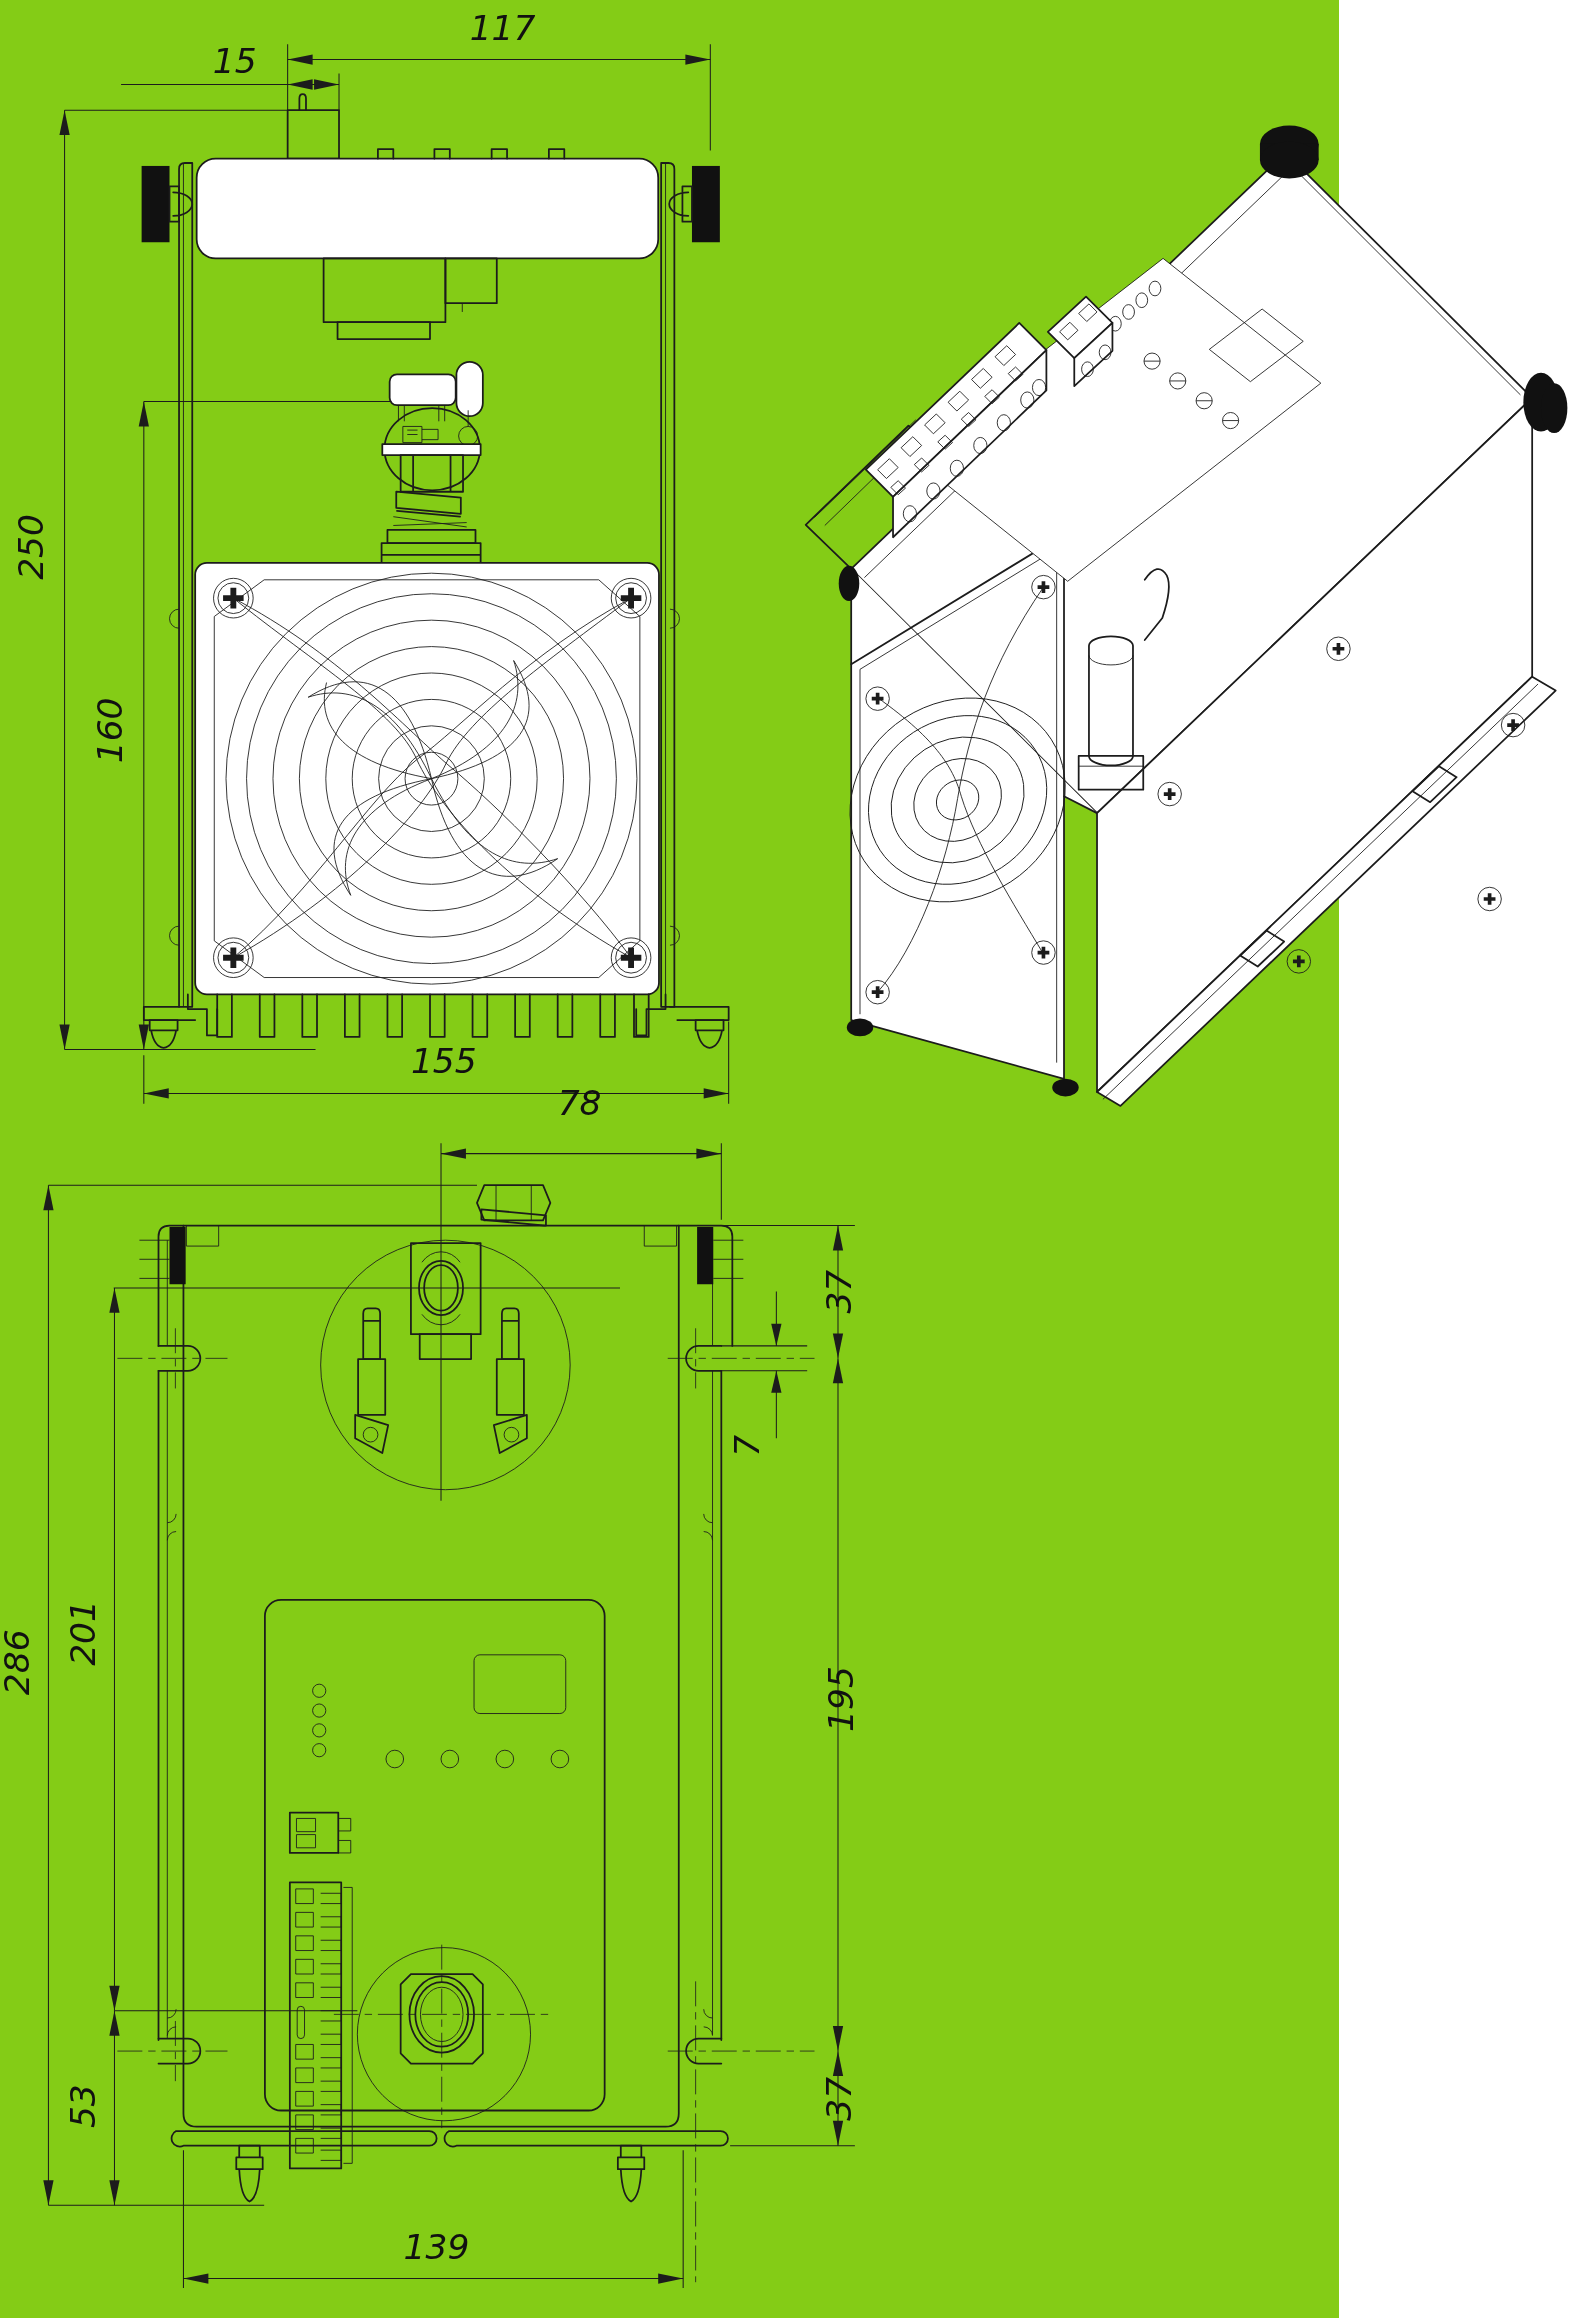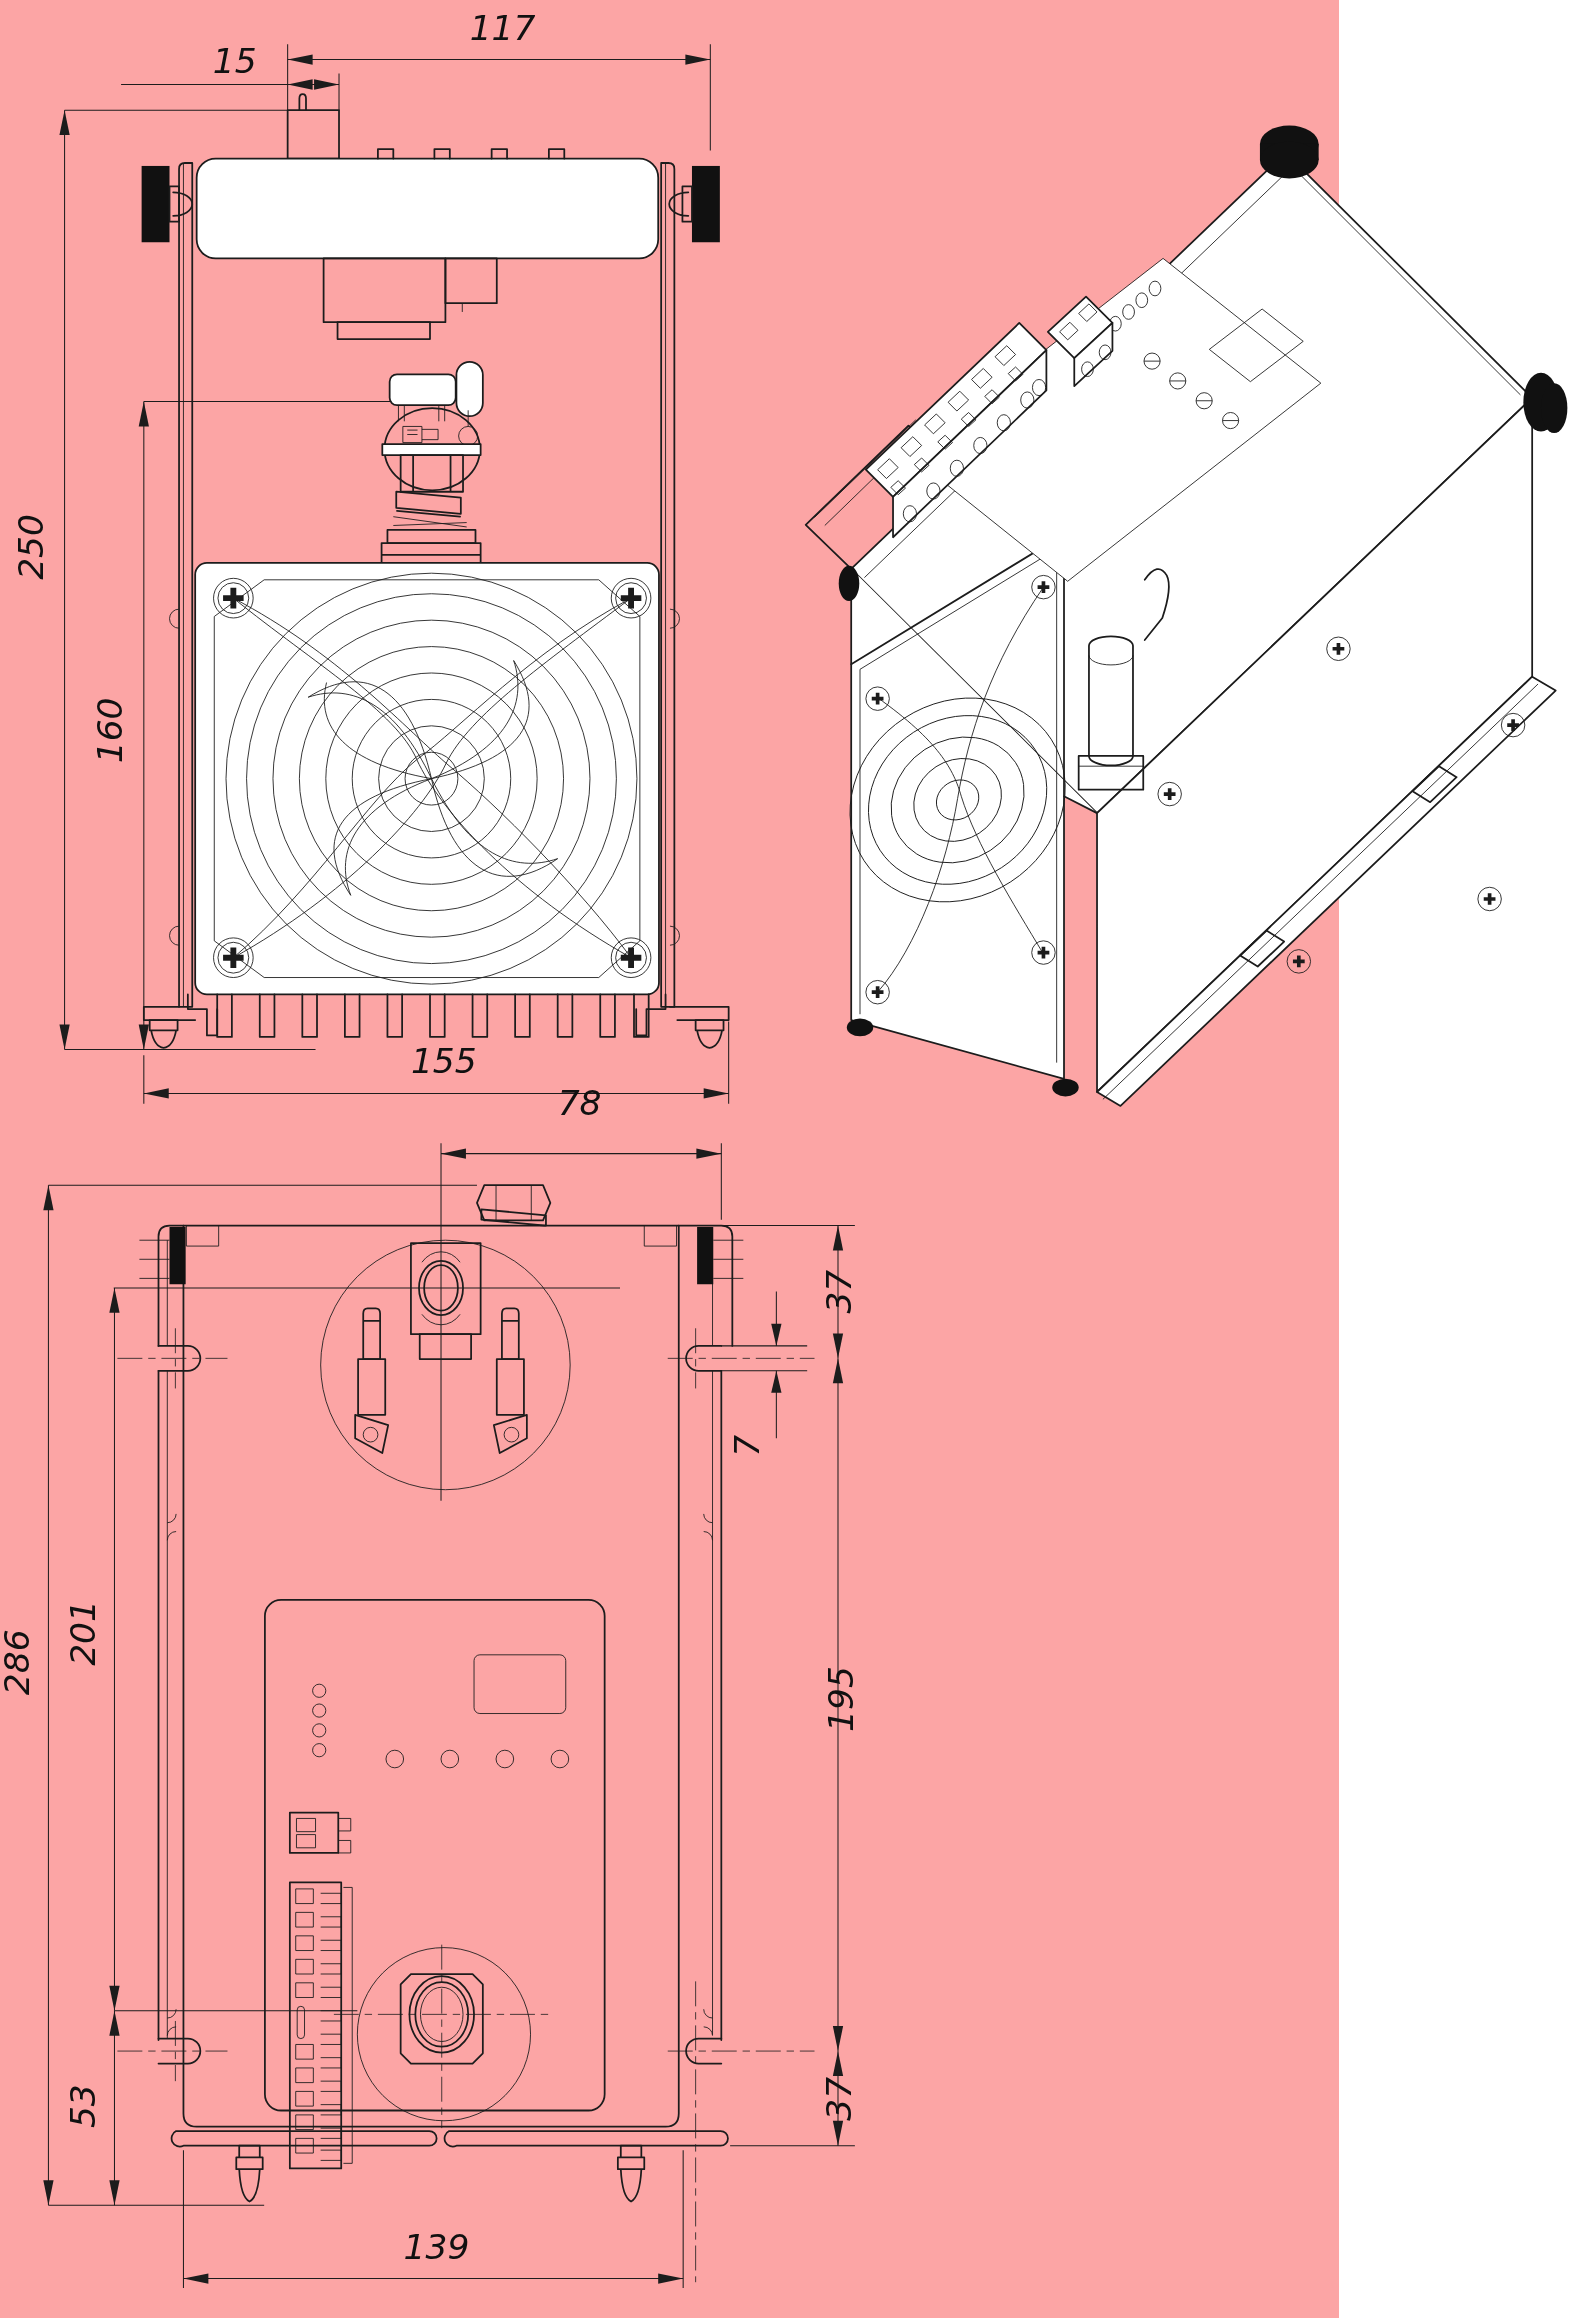--- a/index.html
+++ b/index.html
@@ -1,16 +1,16 @@
 <!DOCTYPE html>
 <html style="font-size:11.7px"><head>
 <meta charset="utf-8">
 <style>
   html,body{margin:0;padding:0;background:#fff;}
-  #sheet{position:relative;width:1339px;height:2319px;background:#fca5a5;
+  #sheet{position:relative;width:1339px;height:2319px;background:#84cc16;
          font-family:"DejaVu Sans",sans-serif;}
   svg{position:absolute;left:0;top:0;}
   .ln   {fill:none;stroke:#1c1c1c;stroke-width:2.4;stroke-linejoin:round;stroke-linecap:round;}
   .thin {fill:none;stroke:#1c1c1c;stroke-width:1.2;stroke-linejoin:round;}
   .dim  {fill:none;stroke:#1c1c1c;stroke-width:1.4;}
   .cl   {fill:none;stroke:#1c1c1c;stroke-width:1.1;stroke-dasharray:34 8 10 8;}
   .blk  {fill:#111;stroke:none;}
   .wht  {fill:#fff;stroke:#1c1c1c;stroke-width:2.4;stroke-linejoin:round;}
   .whtT {fill:#fff;stroke:#1c1c1c;stroke-width:1.2;stroke-linejoin:round;}
   .arr  {fill:#1c1c1c;stroke:none;}

